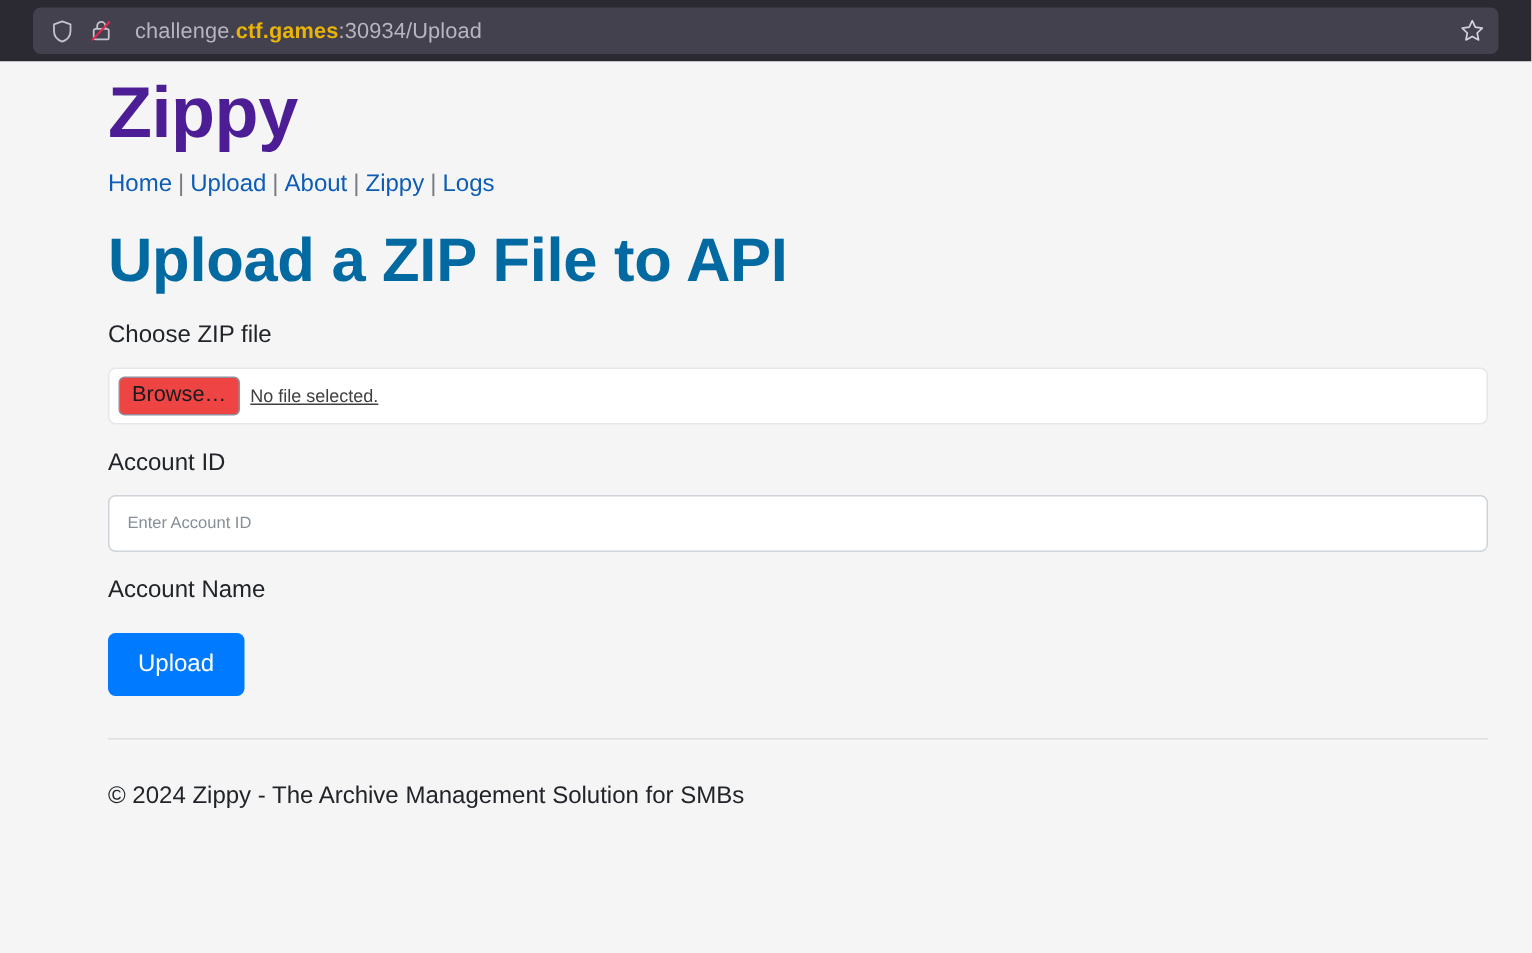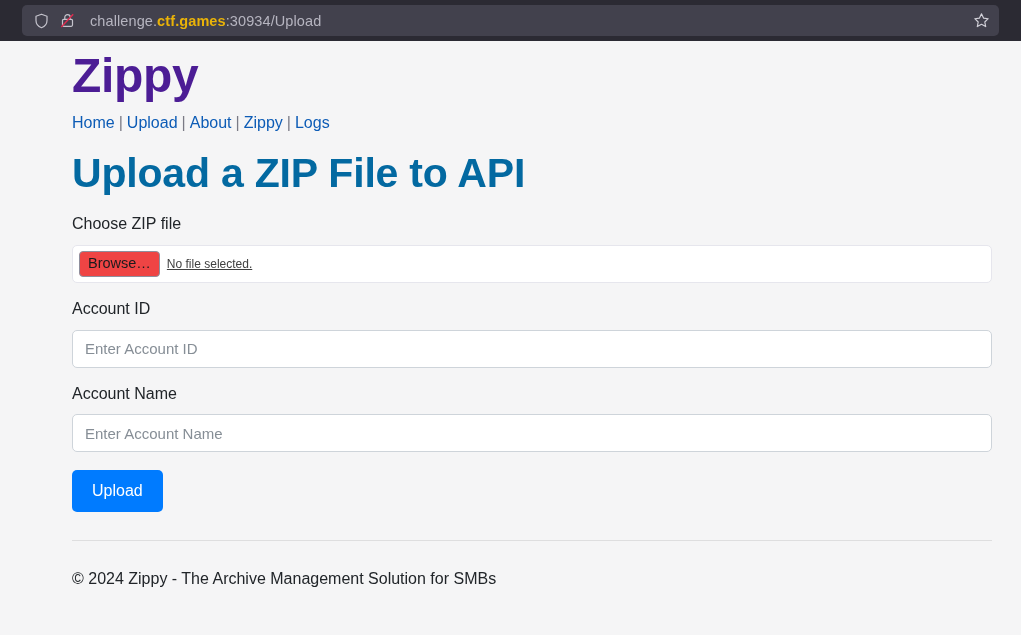--- a/index.html
+++ b/index.html
@@ -159,21 +159,21 @@
     margin-top: 10px;
     display: block;
     width: 920px;
     height: 38px;
     box-sizing: border-box;
     background: #ffffff;
     border: 1px solid #ced4da;
     border-radius: 5px;
     padding: 6px 12px;
     font-family: "Liberation Sans", sans-serif;
-    font-size: 15px;
+    font-size: 11px;
     color: #495057;
     outline: none;
   }
   .text-input::placeholder {
     color: #868e96;
     opacity: 1;
   }
 
   .upload-button {
     margin-top: 18px;
@@ -245,21 +245,20 @@
 
     <div class="file-input-wrap">
       <button class="browse-button">Browse…</button>
       <span class="file-status">No file selected.</span>
     </div>
 
     <div class="field-label">Account ID</div>
     <input class="text-input" type="text" placeholder="Enter Account ID" style="">
 
     <div class="field-label">Account Name</div>
-    <input class="text-input" type="text" placeholder="Enter Account Name" style="">
 
     <button class="upload-button">Upload</button>
 
     <hr class="divider">
 
     <div class="footer-text">© 2024 Zippy - The Archive Management Solution for SMBs</div>
   </div>
 </div>
 
 </body></html>

